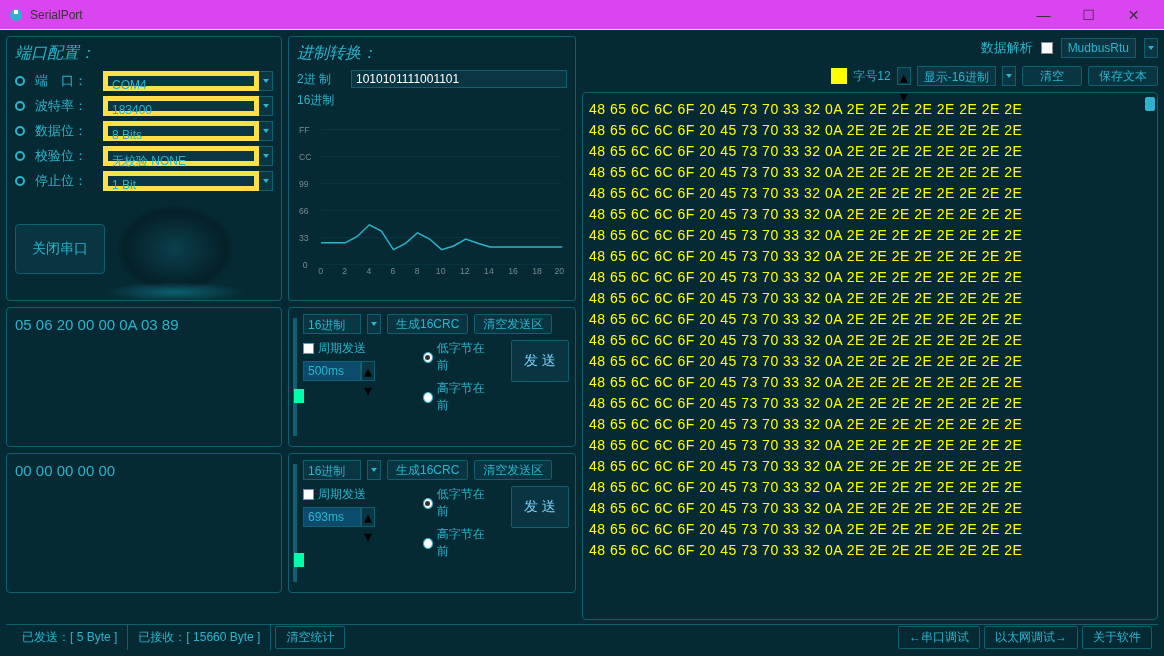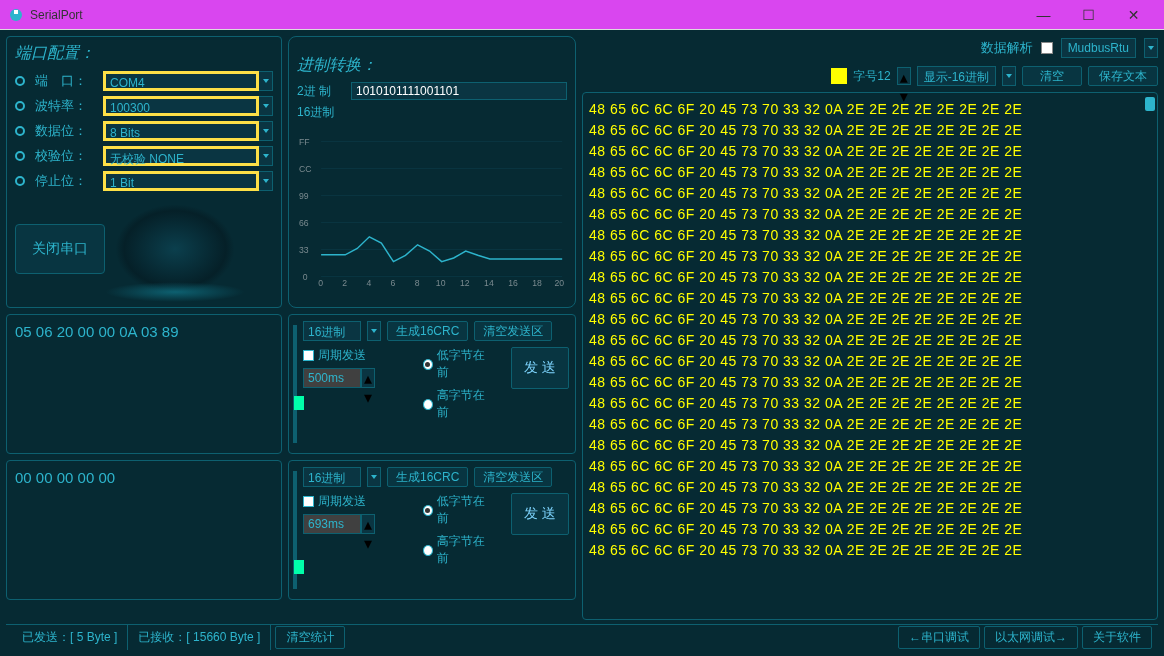--- a/index.html
+++ b/index.html
@@ -13,48 +13,48 @@
 .content { flex: 1; background: #062a33; display: flex; flex-direction: column; padding: 6px; gap: 4px; position: relative; }
 .main-area { flex: 1; display: flex; gap: 6px; }
 .left-col { width: 570px; display: flex; flex-direction: column; gap: 6px; }
 .right-col { flex: 1; display: flex; flex-direction: column; gap: 4px; }
 .top-row { display: flex; gap: 6px; }
 .port-panel { width: 276px; border: 1px solid #0d6070; border-radius: 4px; padding: 6px 8px; }
 .panel-title { color: #2db4cc; font-size: 16px; font-style: italic; margin-bottom: 6px; }
 .port-row { display: flex; align-items: center; margin-bottom: 3px; height: 22px; }
 .bullet { width: 10px; height: 10px; border: 2px solid #2db4cc; border-radius: 50%; margin-right: 10px; }
 .port-label { color: #2db4cc; font-size: 13px; width: 68px; }
-.port-select { flex: 1; background: #0a3542; border: 3px solid #fde047; color: #2db4cc; font-size: 12px; padding: 2px 4px; height: 20px; }
+.port-select { flex: 1; background: #0a3542; border: 5px solid #fde047; color: #2db4cc; font-size: 12px; padding: 2px 4px; height: 20px; }
 .port-dd { width: 14px; height: 20px; background: #0a3542; border: 1px solid #0d6070; border-left: none; display: flex; align-items: center; justify-content: center; }
 .dd-arrow { width: 0; height: 0; border-left: 3px solid transparent; border-right: 3px solid transparent; border-top: 4px solid #2db4cc; }
 .close-port-area { display: flex; align-items: center; margin-top: 12px; gap: 10px; }
 .close-port-btn { width: 90px; height: 50px; border: 1px solid #0d6070; border-radius: 4px; background: #083541; color: #2db4cc; font-size: 14px; display: flex; align-items: center; justify-content: center; cursor: pointer; }
 .globe { width: 120px; height: 90px; background: radial-gradient(ellipse at center, #0b3f4d 0%, #052028 60%, transparent 70%); border-radius: 50% 50% 45% 45%; position: relative; }
 .globe::after { content: ''; position: absolute; bottom: -8px; left: -10px; right: -10px; height: 20px; background: radial-gradient(ellipse at center, #0d6070 0%, transparent 70%); border-radius: 50%; }
-.convert-panel { flex: 1; border: 1px solid #0d6070; border-radius: 8px; padding: 18px 8px; }
+.convert-panel { flex: 1; border: 1px solid #0d6070; border-radius: 3px; padding: 6px 8px; }
 .conv-row { display: flex; align-items: center; margin-bottom: 4px; gap: 6px; }
 .conv-label { color: #2db4cc; font-size: 12px; width: 48px; }
 .conv-input { flex: 1; background: #0a3542; border: 1px solid #0d6070; color: #ffffff; font-size: 12px; padding: 2px 4px; height: 18px; }
 .chart { margin-top: 8px; height: 160px; position: relative; }
 .chart svg { width: 100%; height: 100%; }
 .mid-row { display: flex; gap: 6px; height: 140px; }
 .hex-box { width: 276px; border: 1px solid #0d6070; border-radius: 4px; padding: 8px; color: #2db4cc; font-size: 15px; }
 .send-panel { flex: 1; border: 1px solid #0d6070; border-radius: 4px; padding: 6px 6px 6px 14px; position: relative; }
 .slider-track { position: absolute; left: 4px; top: 10px; bottom: 10px; width: 4px; background: #0d6070; }
 .slider-thumb { position: absolute; left: 1px; width: 10px; height: 14px; background: #00ffaa; }
 .send-row1 { display: flex; gap: 6px; align-items: center; margin-bottom: 6px; }
 .small-select { background: #0a3542; border: 1px solid #0d6070; color: #2db4cc; font-size: 12px; padding: 2px 4px; height: 20px; width: 58px; }
 .small-dd { width: 14px; height: 20px; background: #0a3542; border: 1px solid #0d6070; display: flex; align-items: center; justify-content: center; }
 .btn { border: 1px solid #0d6070; background: #083541; color: #2db4cc; font-size: 12px; padding: 2px 8px; height: 20px; display: flex; align-items: center; cursor: pointer; border-radius: 2px; }
 .send-row2 { display: flex; gap: 20px; align-items: flex-start; }
 .send-left { width: 110px; }
 .cb-row { display: flex; align-items: center; gap: 4px; margin-bottom: 4px; }
 .cb { width: 11px; height: 11px; border: 1px solid #2db4cc; background: #fff; }
 .cb-label { color: #2db4cc; font-size: 12px; }
-.period-input { background: #404040; border: 1px solid #0d6070; color: #2db4cc; font-size: 12px; padding: 2px 4px; height: 20px; width: 58px; }
+.period-input { background: #0c4a6e; border: 1px solid #0d6070; color: #2db4cc; font-size: 12px; padding: 2px 4px; height: 20px; width: 58px; }
 .spinner { width: 14px; height: 20px; background: #0a3542; border: 1px solid #0d6070; display: flex; flex-direction: column; }
 .spin-up, .spin-dn { flex: 1; display: flex; align-items: center; justify-content: center; }
 .radio-col { display: flex; flex-direction: column; gap: 6px; }
 .radio-row { display: flex; align-items: center; gap: 4px; }
 .radio { width: 11px; height: 11px; border: 1px solid #2db4cc; border-radius: 50%; background: #fff; display: flex; align-items: center; justify-content: center; }
 .radio.sel::after { content: ''; width: 5px; height: 5px; border-radius: 50%; background: #333; }
 .send-btn { width: 64px; height: 42px; border: 1px solid #0d6070; background: #083541; color: #7dd3fc; font-size: 14px; display: flex; align-items: center; justify-content: center; border-radius: 2px; cursor: pointer; }
 .right-header { display: flex; align-items: center; justify-content: flex-end; gap: 8px; height: 24px; }
 .data-parse-label { color: #2db4cc; font-size: 13px; }
 .cb-white { width: 12px; height: 12px; background: #fff; border: 1px solid #888; }
@@ -99,21 +99,21 @@
                 <span class="bullet"></span>
                 <span class="port-label">端　口：</span>
                 <div class="port-select">COM4</div>
                 <div class="port-dd">
                   <div class="dd-arrow"></div>
                 </div>
               </div>
             <div class="port-row">
                 <span class="bullet"></span>
                 <span class="port-label">波特率：</span>
-                <div class="port-select">100300</div>
+                <div class="port-select">183400</div>
                 <div class="port-dd">
                   <div class="dd-arrow"></div>
                 </div>
               </div>
             <div class="port-row">
                 <span class="bullet"></span>
                 <span class="port-label">数据位：</span>
                 <div class="port-select">8 Bits</div>
                 <div class="port-dd">
                   <div class="dd-arrow"></div>

